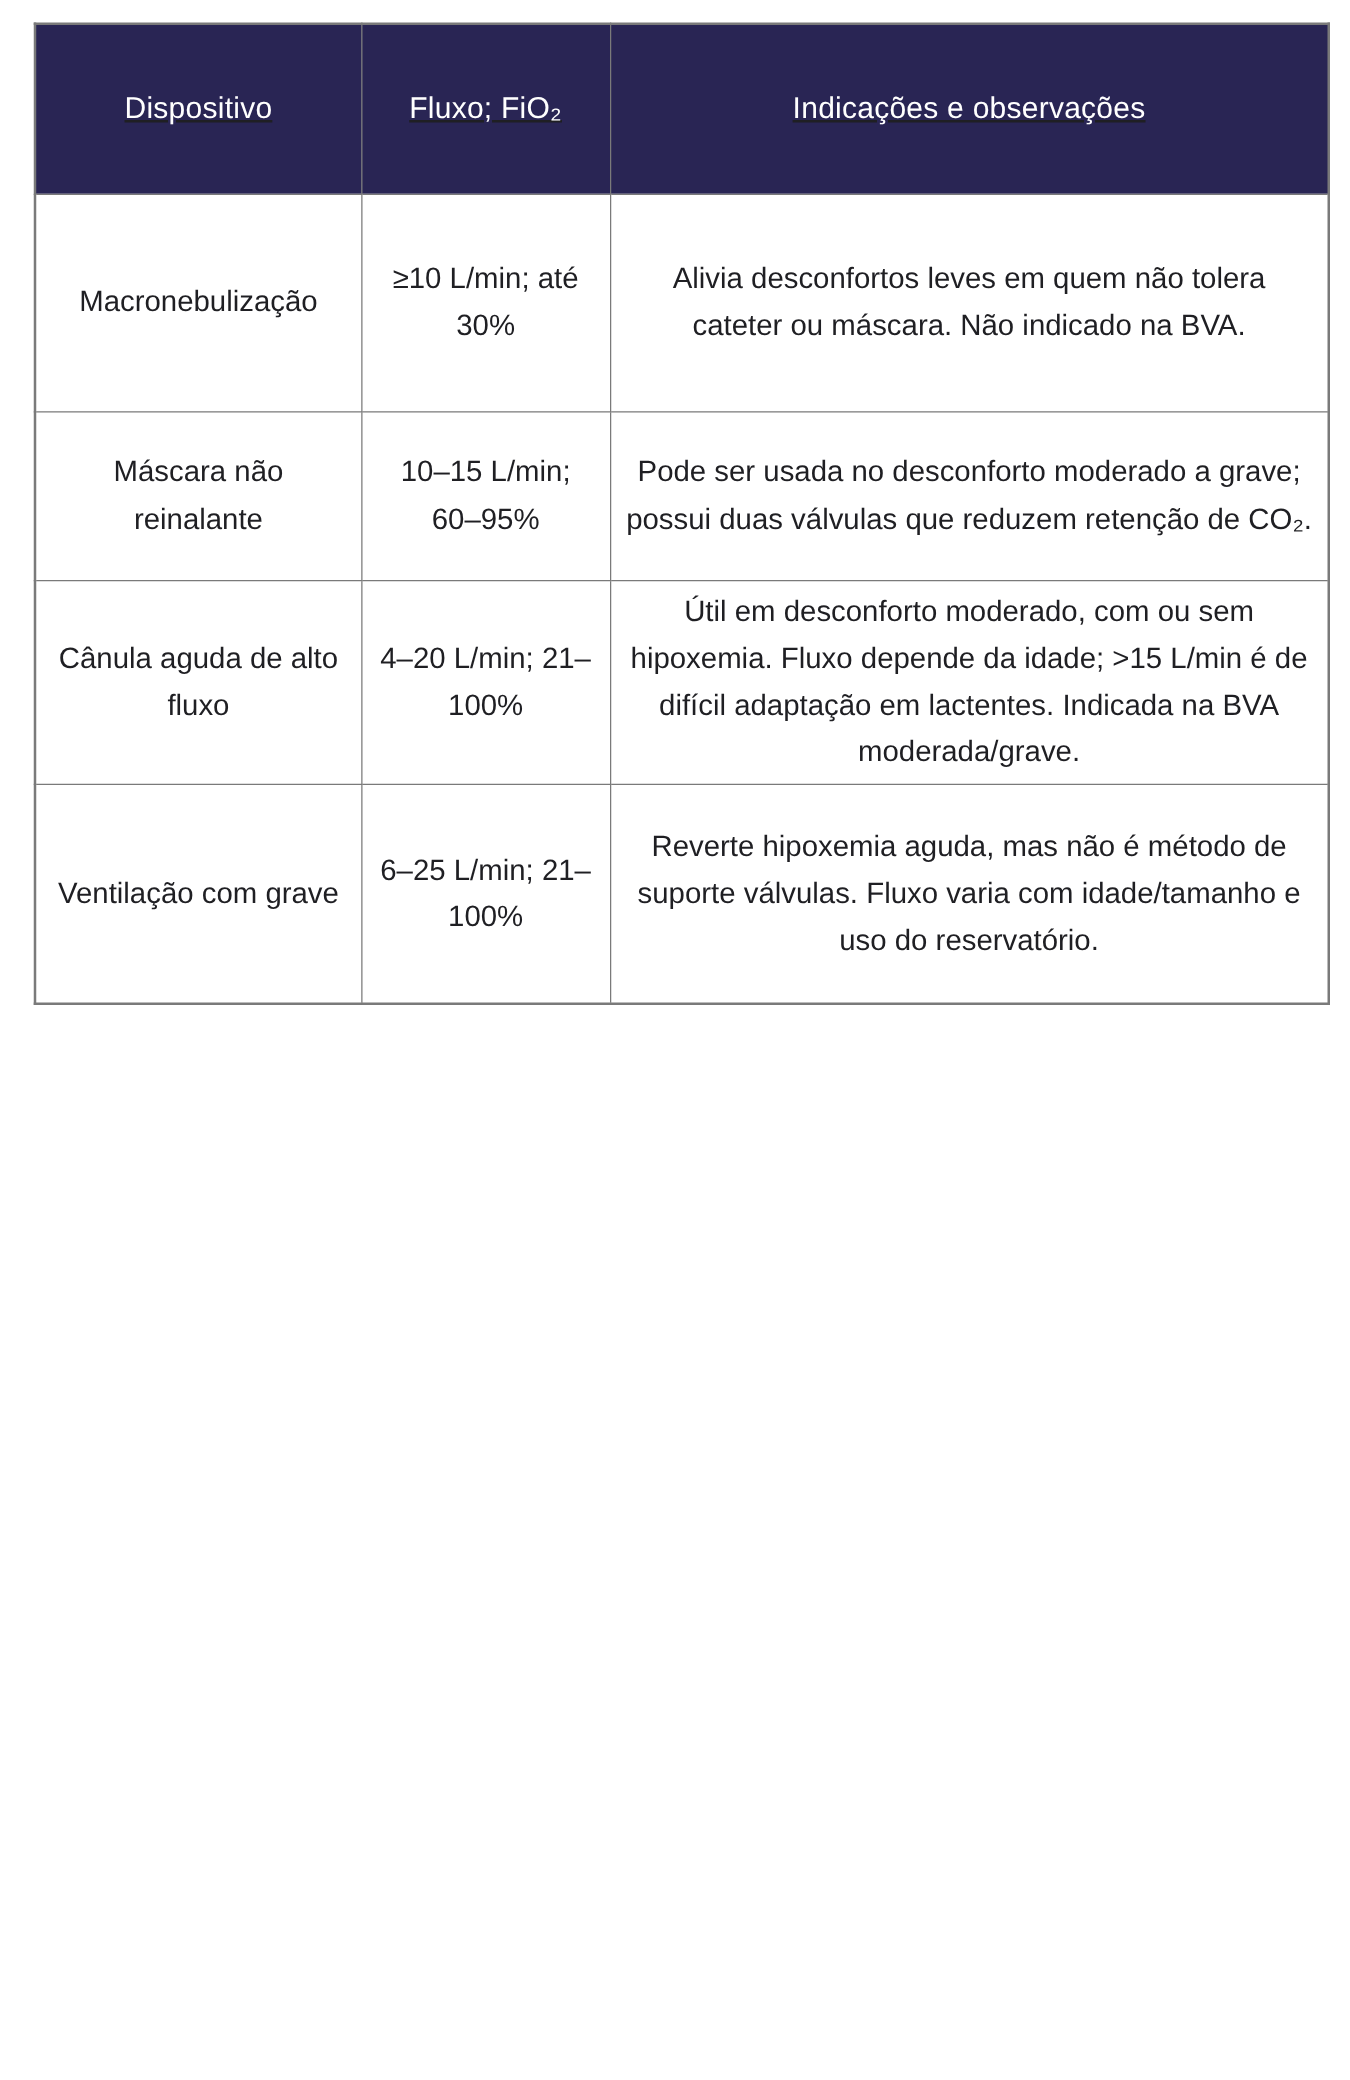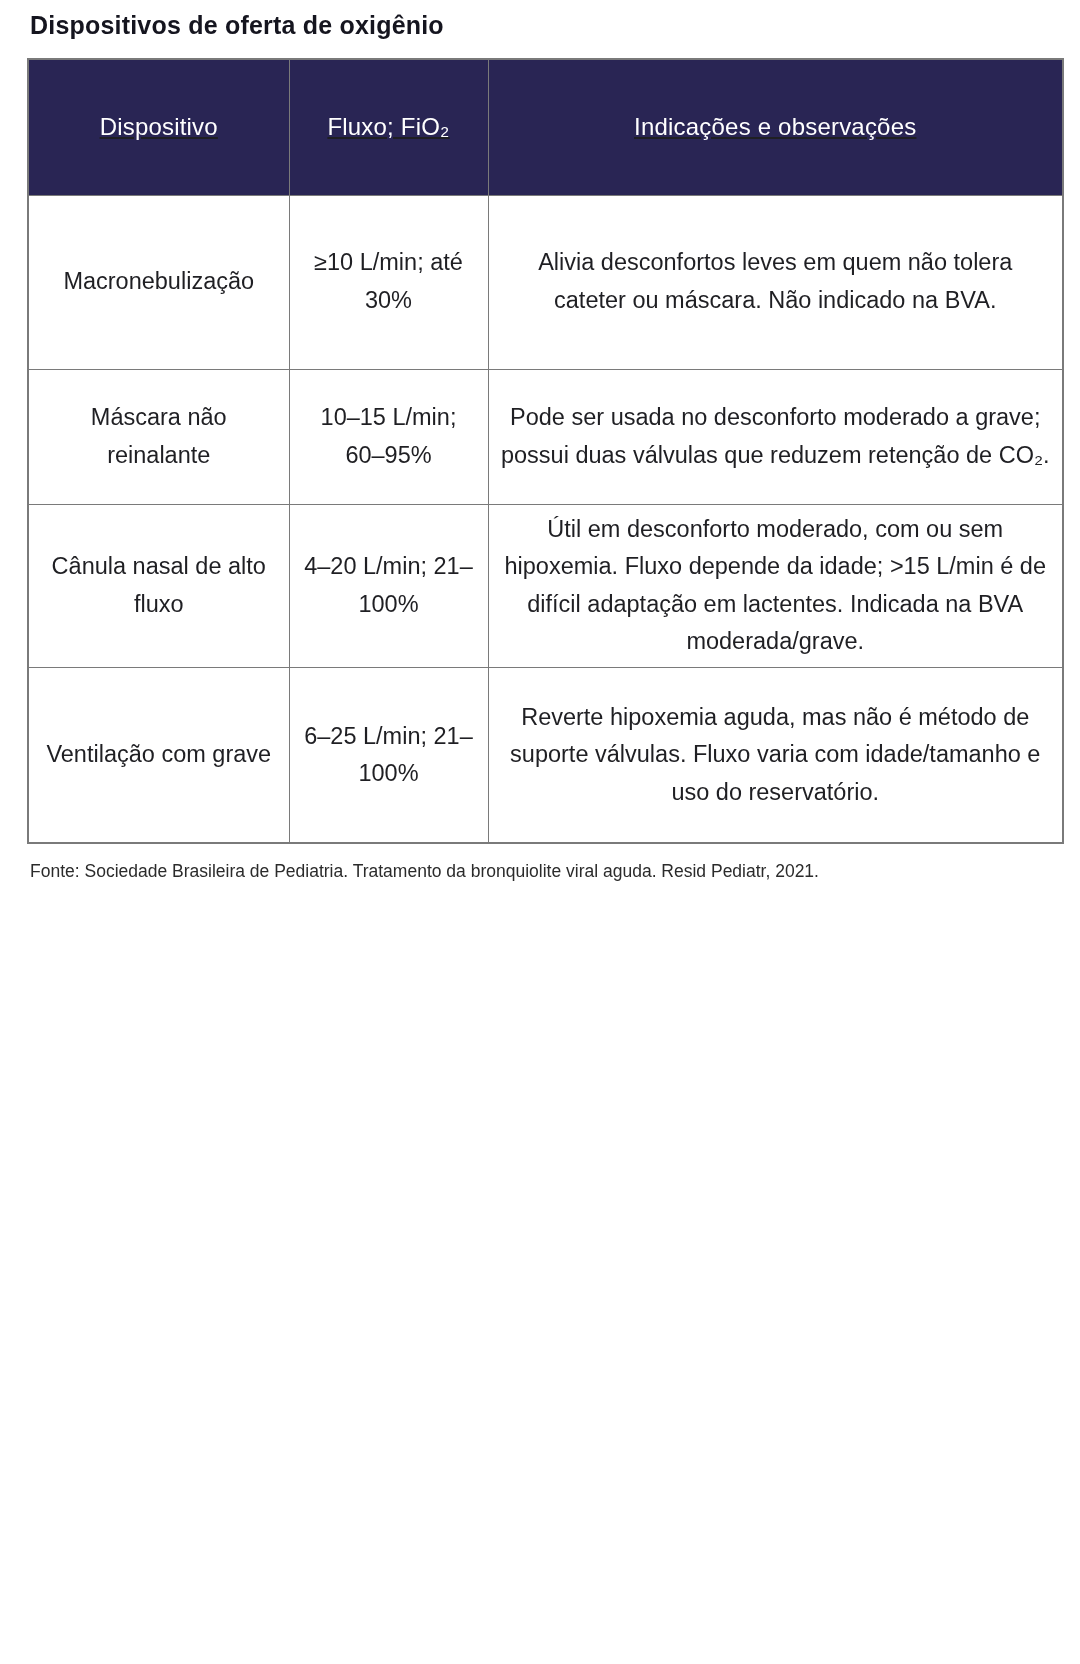--- a/index.html
+++ b/index.html
@@ -68,21 +68,20 @@
     font-size:17.5px;
     color:var(--source_text);
     margin:17px 0 0 30px;
   }
 </style>
 </head>
 <body>
 
 <div class="page">
 
-  <h1 class="title">Dispositivos de oferta de oxigênio</h1>
 
   <table class="devices">
     <colgroup>
       <col class="c-device">
       <col class="c-flow">
       <col class="c-notes">
     </colgroup>
     <thead>
       <tr>
         <th>Dispositivo</th>
@@ -95,27 +94,26 @@
         <td>Macronebulização</td>
         <td>≥10 L/min; até 30%</td>
         <td>Alivia desconfortos leves em quem não tolera cateter ou máscara. Não indicado na BVA.</td>
       </tr>
       <tr>
         <td>Máscara não reinalante</td>
         <td>10–15 L/min; 60–95%</td>
         <td>Pode ser usada no desconforto moderado a grave; possui duas válvulas que reduzem retenção de CO₂.</td>
       </tr>
       <tr>
-        <td>Cânula nasal de alto fluxo</td>
+        <td>Cânula aguda de alto fluxo</td>
         <td>4–20 L/min; 21–100%</td>
         <td>Útil em desconforto moderado, com ou sem hipoxemia. Fluxo depende da idade; &gt;15 L/min é de difícil adaptação em lactentes. Indicada na BVA moderada/grave.</td>
       </tr>
       <tr>
         <td>Ventilação com grave</td>
         <td>6–25 L/min; 21–100%</td>
         <td>Reverte hipoxemia aguda, mas não é método de suporte válvulas. Fluxo varia com idade/tamanho e uso do reservatório.</td>
       </tr>
     </tbody>
   </table>
 
-  <p class="source">Fonte: Sociedade Brasileira de Pediatria. Tratamento da bronquiolite viral aguda. Resid Pediatr, 2021.</p>
 
 </div>
 
 </body></html>

